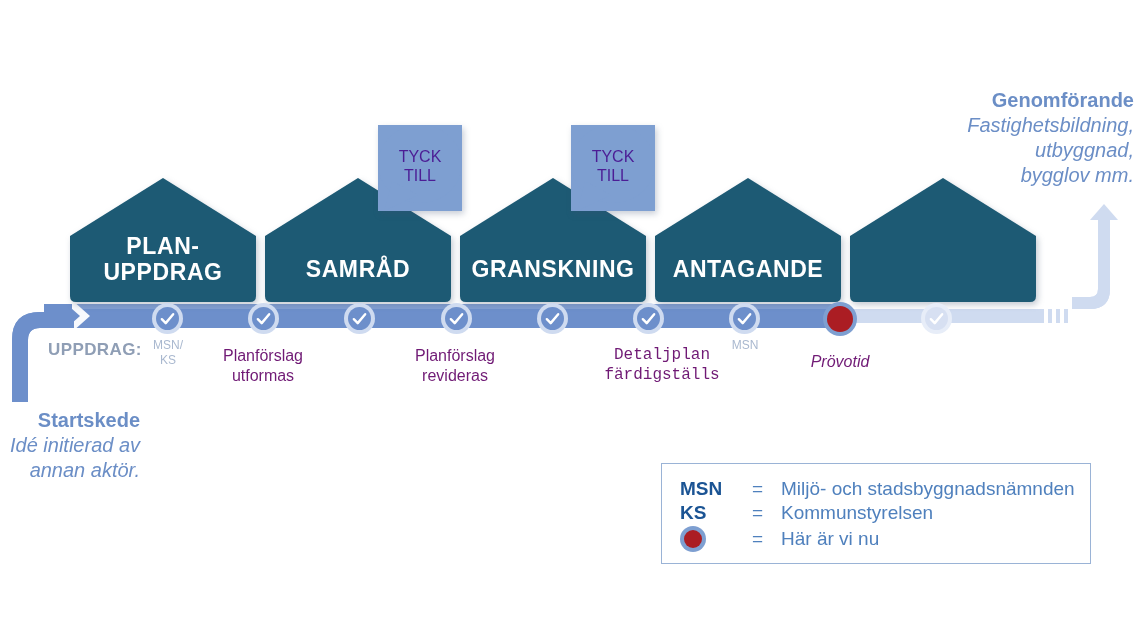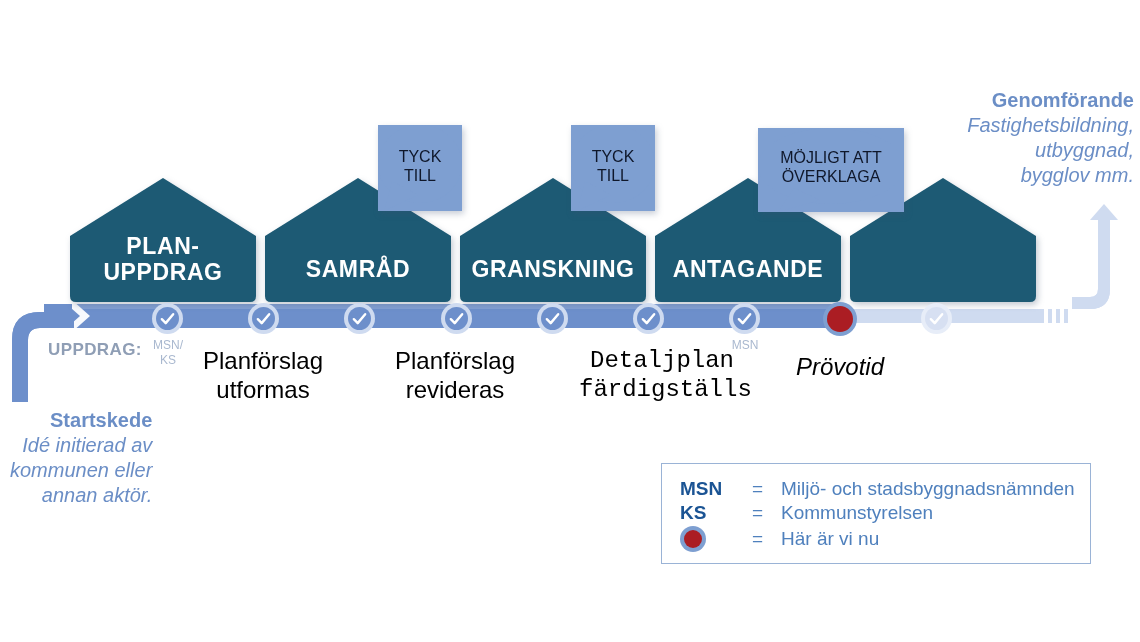--- a/index.html
+++ b/index.html
@@ -24,21 +24,21 @@
     line-height:1.15;
     z-index:4;
     filter:drop-shadow(2px 3px 3px rgba(60,80,110,.30));
   }
   .house .hlabel{position:relative;z-index:2;padding-top:38px;}
 
   
   .bubble{
     position:absolute;
     background:#7e9fd1;
-    color:#0f172a;
+    color:#4c1d95;
     display:flex;align-items:center;justify-content:center;
     text-align:center;
     line-height:1.2;
     z-index:6;
     filter:drop-shadow(2px 3px 3px rgba(60,80,110,.28));
   }
   .bubble span{position:relative;z-index:3;}
 
   
   .track{position:absolute;z-index:3;}
@@ -65,22 +65,22 @@
   }
   .node.dim .core{background:#d7e0f2;}
   .node.dim .ring{background:#e7edf8;}
   .node.dim .tick path{stroke:#ffffff;}
   .node.now .core{background:#ab1d23;}
   .node.now .ring{background:#7e9fd1;}
 
   
   .cap{
     position:absolute;
-    color:#000000;
-    font-size:24px;
+    color:#701a75;
+    font-size:16px;
     line-height:1.22;
     text-align:center;
     z-index:5;
   }
   .cap.small{color:#a9b8cf;font-size:12px;}
   .cap.beslut{color:#8f9eb5;font-weight:bold;font-size:17px;letter-spacing:.4px;}
 
   
   .blurb{position:absolute;color:#6b8ec6;font-size:20px;line-height:1.25;z-index:5;}
   .blurb .bt{font-weight:bold;font-style:normal;display:block;}
@@ -194,30 +194,20 @@
     <svg viewBox="0 0 84 86" width="84" height="86" style="position:absolute;left:0;top:0;">
       <path d="M 42 0 A 42 39 0 1 1 41.9 0 Z" fill="#7e9fd1"></path>
       <path d="M 14 56 L 6 86 L 40 70 Z" fill="#7e9fd1"></path>
     </svg>
     <span style="display:block;padding-bottom:4px;">
       <span>TYCK</span><br>
       <span>TILL</span>
     </span>
   </div>
 
-  <div class="bubble" style="left:758px;top:128px;width:146px;height:84px;font-size:16px;">
-    <svg viewBox="0 0 146 84" width="146" height="84" style="position:absolute;left:0;top:0;">
-      <ellipse cx="73" cy="38" rx="73" ry="38" fill="#7e9fd1"></ellipse>
-      <path d="M 36 60 L 20 84 L 62 72 Z" fill="#7e9fd1"></path>
-    </svg>
-    <span style="display:block;padding-bottom:6px;">
-      <span>MÖJLIGT ATT</span><br>
-      <span>ÖVERKLAGA</span>
-    </span>
-  </div>
 
   <div class="node" style="left:152px;top:303px;width:31px;height:31px;">
     <div class="ring"></div>
     <div class="core"></div>
     <svg class="tick" viewBox="0 0 24 24">
         <path d="M4 13 L9.5 18.5 L20 6" stroke="#ffffff" stroke-width="3.4" fill="none" stroke-linecap="round" stroke-linejoin="round"></path>
       </svg>
   </div>
   <div class="node" style="left:248px;top:303px;width:31px;height:31px;">
     <div class="ring"></div>
@@ -299,21 +289,20 @@
     <div>MSN</div>
   </div>
 
   <div class="cap" style="left:766px;top:352px;width:148px;font-style:italic;">
     <div>Prövotid</div>
   </div>
 
   <div class="blurb" id="startskede">
     <span class="bt">Startskede</span>
     <span class="bb">Idé initierad av</span>
-    <span class="bb">kommunen eller</span>
     <span class="bb">annan aktör.</span>
   </div>
 
   <div class="blurb" id="genomforande">
     <span class="bt">Genomförande</span>
     <span class="bb">Fastighetsbildning,</span>
     <span class="bb">utbyggnad,</span>
     <span class="bb">bygglov mm.</span>
   </div>
 

